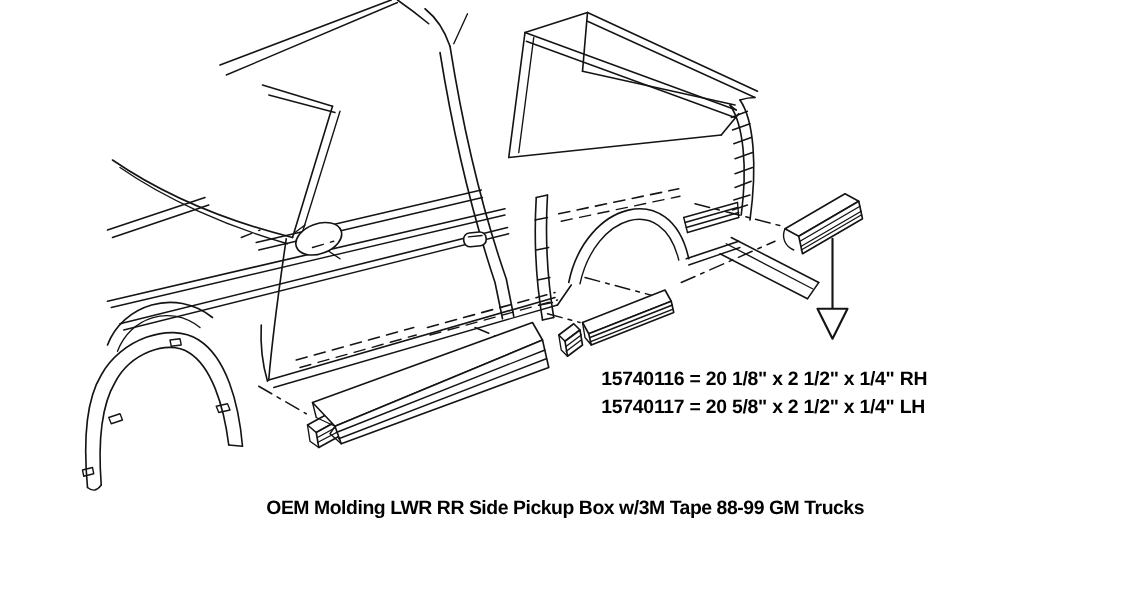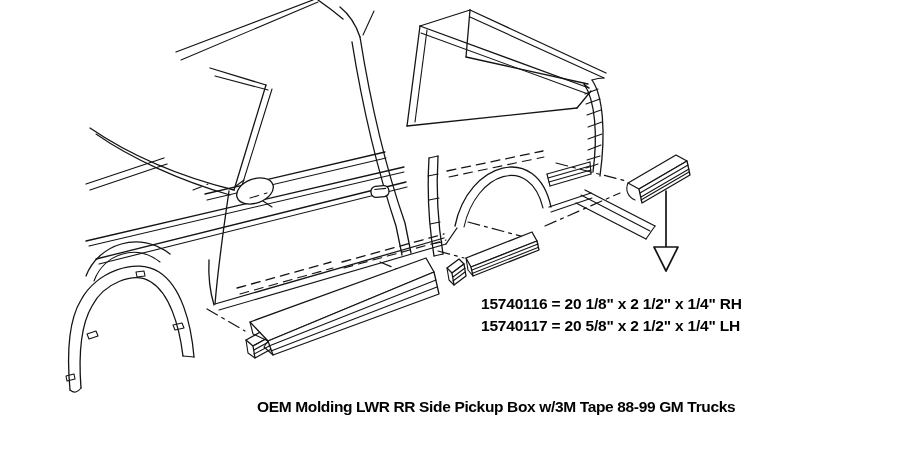--- a/index.html
+++ b/index.html
@@ -9,21 +9,21 @@
   }
   .stage svg{position:absolute;left:0;top:0;}
   .part-lines{
     position:absolute;left:481px;top:293px;
     font-size:15.5px;font-weight:700;color:#000;line-height:22px;
     letter-spacing:-0.2px;white-space:nowrap;
   }
   .caption{
     position:absolute;left:213px;top:398px;
     font-size:15.5px;font-weight:700;color:#000;
-    letter-spacing:-0.35px;white-space:nowrap;margin-left:44px;
+    letter-spacing:-0.35px;white-space:nowrap;
   }
   .ln{fill:none;stroke:#141414;stroke-width:1.3;stroke-linecap:round;stroke-linejoin:round;}
   .thin{stroke-width:1.1;}
   .dashed{stroke-dasharray:9 6;}
   .dashdot{stroke-dasharray:12 5 3 5;stroke-width:1.2;}
   .solidwhite{fill:#ffffff;stroke:#141414;stroke-width:1.3;stroke-linejoin:round;}
 </style>
 </head>
 <body>
 

